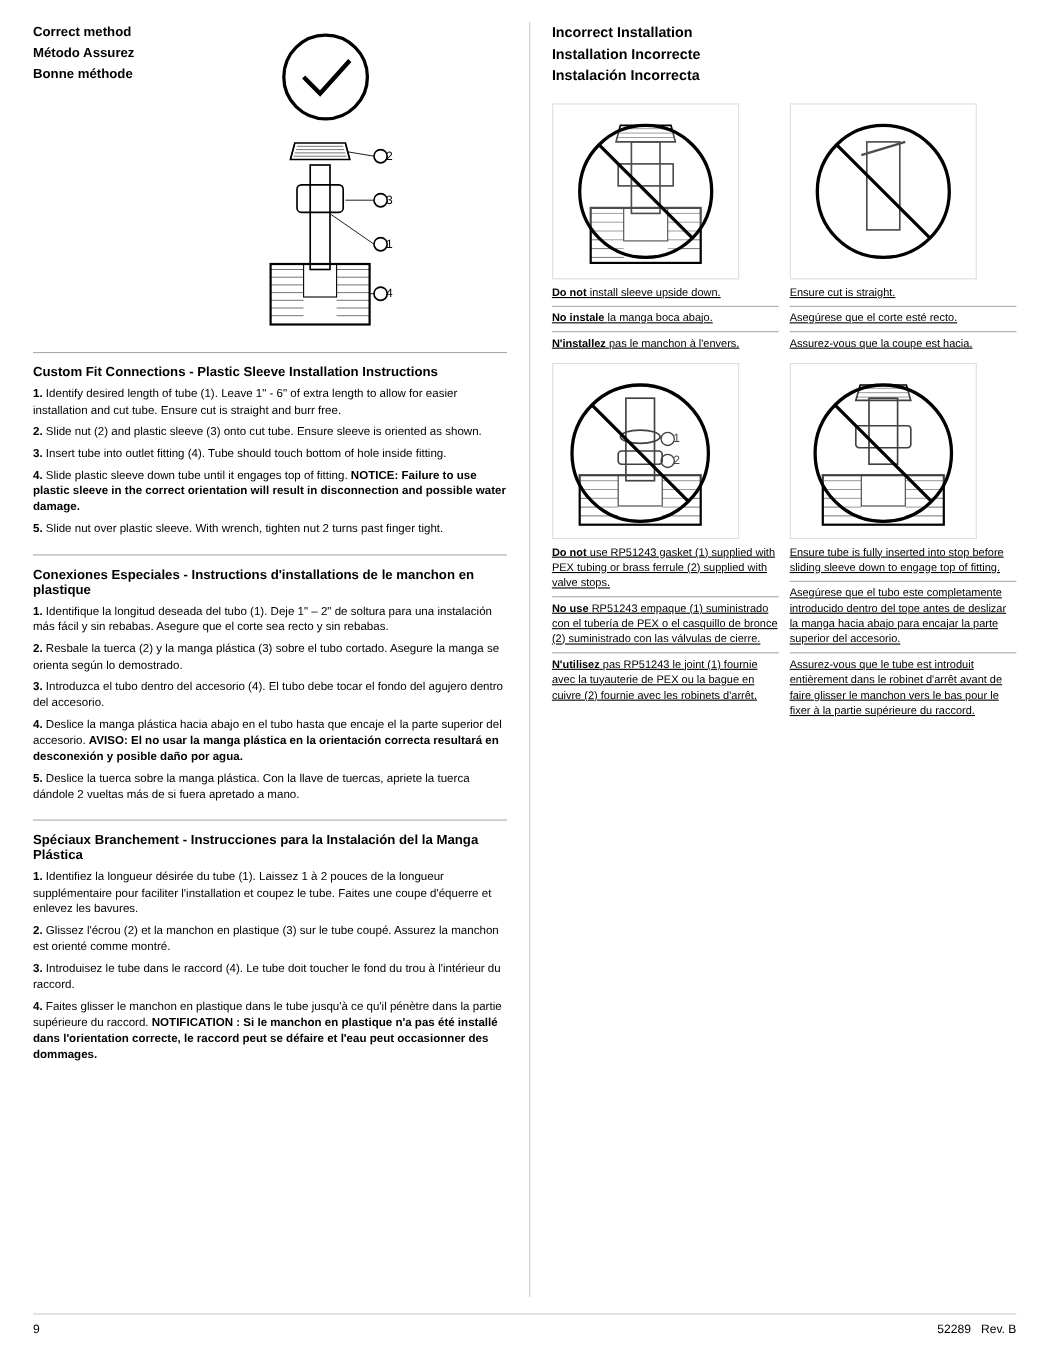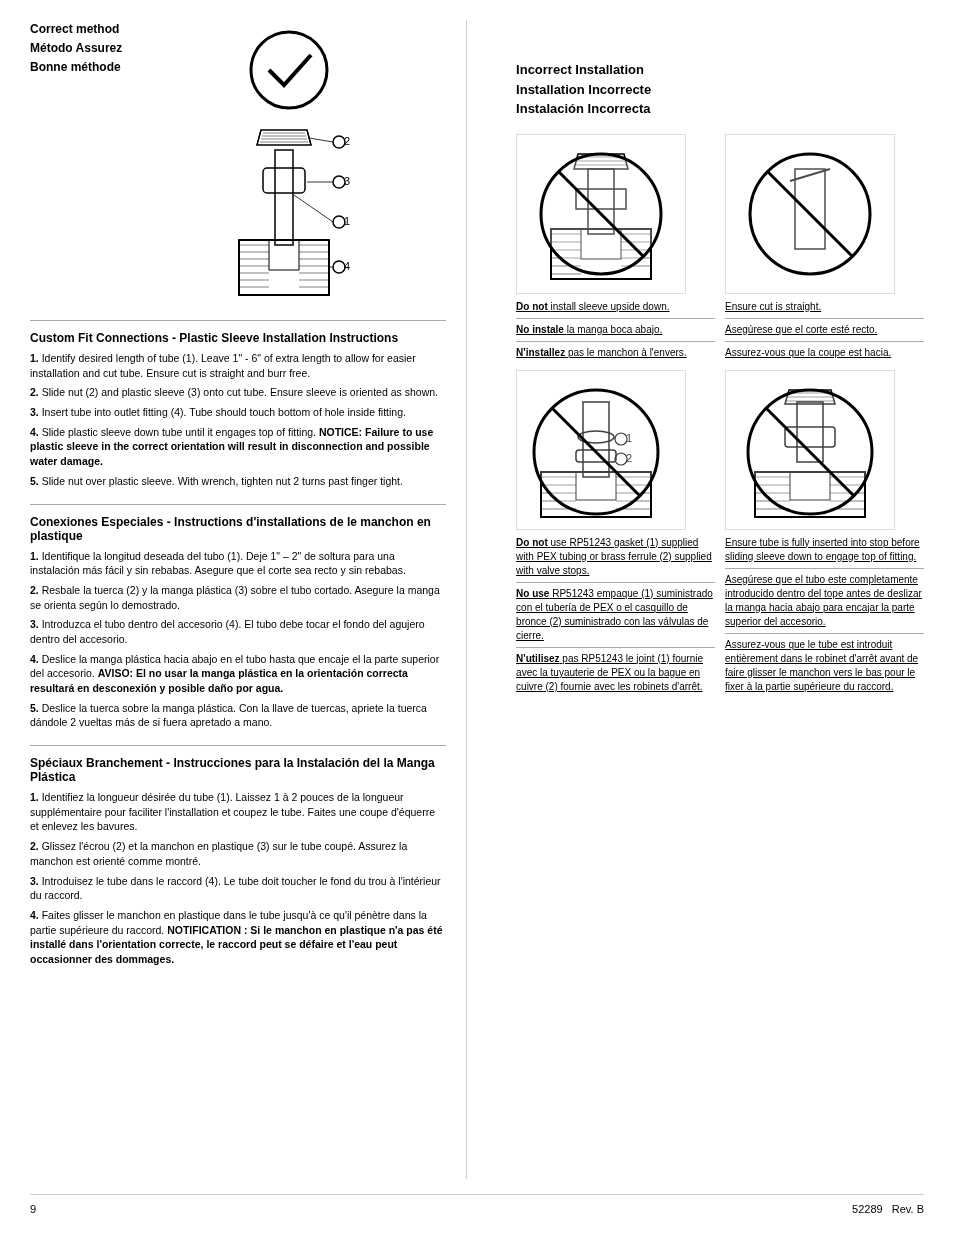--- a/index.html
+++ b/index.html
@@ -15,21 +15,20 @@
       width: 954px;
       min-height: 1235px;
       padding: 20px 30px;
       display: flex;
       flex-direction: column;
     }
     .main-content {
       display: flex;
       flex-direction: row;
       flex: 1;
-      gap: 29px;
     }
     .left-panel {
       width: 480px;
       padding-right: 20px;
       border-right: 1px solid #ccc;
     }
     .right-panel {
       width: 470px;
       padding-left: 20px;
     }
@@ -288,21 +287,21 @@
           <li>
             <span class="step-num">4.</span>
             Faites glisser le manchon en plastique dans le tube jusqu'à ce qu'il pénètre dans la partie supérieure du raccord. <span class="bold-text">NOTIFICATION : Si le manchon en plastique n'a pas été installé dans l'orientation correcte, le raccord peut se défaire et l'eau peut occasionner des dommages.</span>
           </li>
         </ol>
       </div>
     </div>
 
     <div class="right-panel">
       <div class="right-title">
-        <div style="font-weight:bold;font-size:13px;margin-top:40px;">Incorrect Installation</div>
+        <div style="font-weight:bold;font-size:13px;">Incorrect Installation</div>
         <div style="font-weight:bold;font-size:13px;">Installation Incorrecte</div>
         <div style="font-weight:bold;font-size:13px;">Instalación Incorrecta</div>
       </div>
 
       <div class="incorrect-grid">
 
         <div class="incorrect-item">
           <div class="incorrect-diagram-box">
             <svg width="150" height="150" viewBox="0 0 150 150">
 

